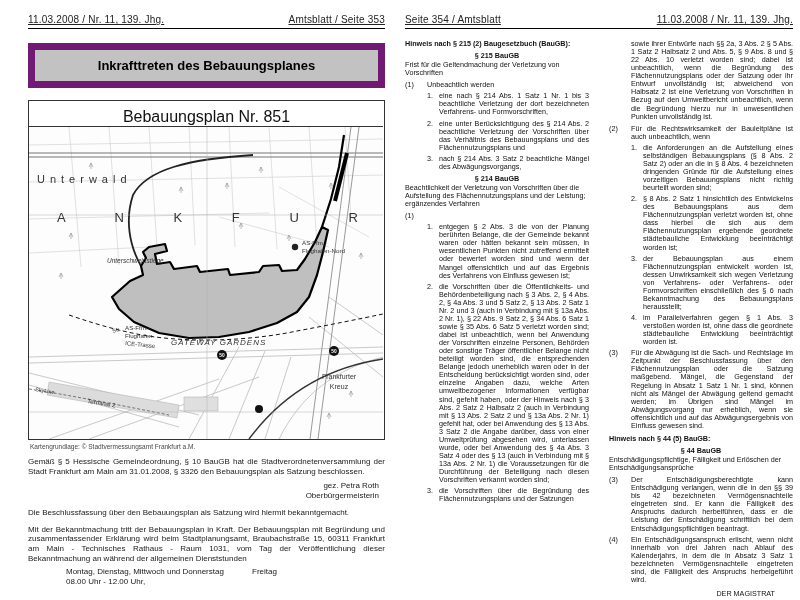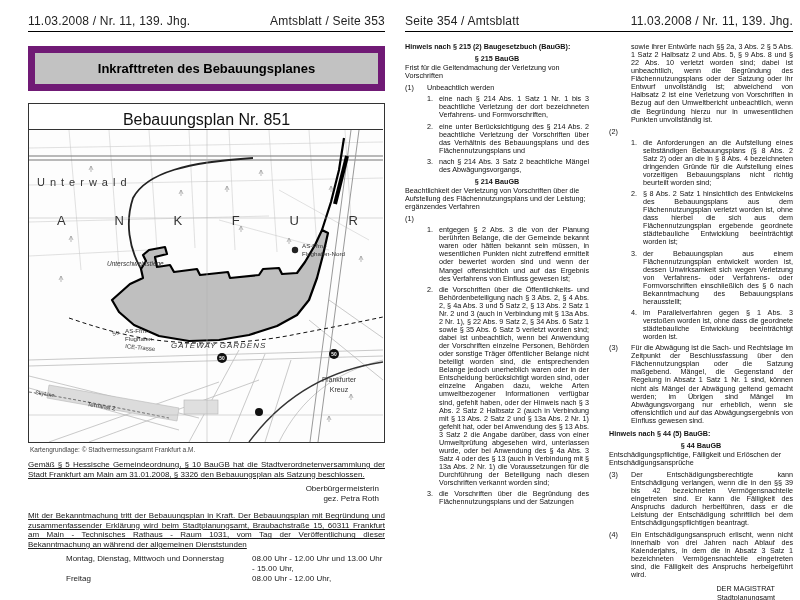--- a/index.html
+++ b/index.html
@@ -1,30 +1,30 @@
 <!DOCTYPE html>
 <html lang="de"><head>
 <meta charset="utf-8">
 <style>
   html,body{margin:0;padding:0;background:#ffffff;}
   .sheet{position:relative;width:800px;height:600px;background:#ffffff;overflow:hidden;
          font-family:"Liberation Sans",sans-serif;color:#1a1a1a;}
   
-  .page-header{display:flex;justify-content:space-between;font-size:12px;letter-spacing:.2px;
-               color:#222;border-bottom:1px solid #000;padding-bottom:3px;}
+  .page-header{display:flex;justify-content:space-between;font-size:10px;letter-spacing:.2px;
+               color:#222;border-bottom:1px solid #000;padding-bottom:3px;text-decoration:underline;}
   
   .page-left{position:absolute;left:28px;top:14px;width:357px;}
   .title-bar{margin-top:14px;background:#c2c2c2;border:7px solid #701a75;text-align:center;
              font-size:13px;font-weight:bold;padding:8px 0;color:#000;}
   .map-box{margin-top:12px;border:1.5px solid #333;background:#fff;}
   .map-title{text-align:center;font-size:16px;color:#111;padding-top:7px;}
   .map-subtitle{text-align:center;font-size:11px;color:#111;padding:2px 0 6px 0;}
   .map-frame{border-top:1px solid #333;display:block;}
   .map-caption{font-size:6.5px;color:#444;margin:3px 0 0 2px;}
-  .lp-body{font-size:8px;line-height:1.2;text-align:justify;margin-top:7px;text-decoration:underline;}
+  .lp-body{font-size:8px;line-height:1.2;text-align:justify;margin-top:7px;}
   .lp-sign{text-align:right;font-size:8px;line-height:1.25;padding-right:6px;margin-top:5px;}
   .hours{margin:4px 0 4px 38px;font-size:8px;line-height:1.25;display:grid;
          grid-template-columns:180px auto;column-gap:6px;}
   
   .page-right{position:absolute;left:405px;top:14px;width:388px;}
   .cols{display:flex;gap:20px;margin-top:11px;}
   .col{width:184px;font-size:7.2px;line-height:1.12;text-align:justify;color:#111;}
   .col .h-bold{font-weight:bold;text-align:left;margin-bottom:4px;}
   .col .law-head{font-weight:bold;text-align:center;margin:4px 0 1px 0;}
   .col .law-sub{margin-bottom:4px;text-align:left;}
@@ -165,29 +165,29 @@
         <text class="mt" x="310" y="252" font-size="7" text-anchor="middle" fill="#333">Frankfurter</text>
         <text class="mt" x="310" y="262" font-size="7" text-anchor="middle" fill="#333">Kreuz</text>
       </svg>
     </div>
 
     <div class="map-caption">Kartengrundlage: © Stadtvermessungsamt Frankfurt a.M.</div>
 
     <div class="lp-body">Gemäß § 5 Hessische Gemeindeordnung, § 10 BauGB hat die Stadtverordnetenversammlung der Stadt Frankfurt am Main am 31.01.2008, § 3326 den Bebauungsplan als Satzung beschlossen.</div>
 
     <div class="lp-sign">
+      <div>gez. Petra Roth</div>
       <div>Oberbürgermeisterin</div>
-      <div>gez. Petra Roth</div>
-    </div>
-
+    </div>
+
+    <div class="lp-body">Die Beschlussfassung über den Bebauungsplan als Satzung wird hiermit bekanntgemacht.</div>
     <div class="lp-body">Mit der Bekanntmachung tritt der Bebauungsplan in Kraft. Der Bebauungsplan mit Begründung und zusammenfassender Erklärung wird beim Stadtplanungsamt, Braubachstraße 15, 60311 Frankfurt am Main - Technisches Rathaus - Raum 1031, vom Tag der Veröffentlichung dieser Bekanntmachung an während der allgemeinen Dienststunden</div>
 
     <div class="hours">
       <span>Montag, Dienstag, Mittwoch und Donnerstag</span>
-      <span>08.00 Uhr - 12.00 Uhr und 13.00 Uhr - 15.00 Uhr,</span>
       <span>Freitag</span>
       <span>08.00 Uhr - 12.00 Uhr,</span>
     </div>
 
   </div>
 
   <div class="page-right">
     <div class="page-header">
       <span>Seite 354 / Amtsblatt</span>
       <span>11.03.2008 / Nr. 11, 139. Jhg.</span>
@@ -235,20 +235,21 @@
           <span class="inum">3.</span>
           <span class="itext">die Vorschriften über die Begründung des Flächennutzungsplans und der Satzungen</span>
         </div>
       </div>
 
       <div class="col">
         <div class="tail">sowie ihrer Entwürfe nach §§ 2a, 3 Abs. 2 § 5 Abs. 1 Satz 2 Halbsatz 2 und Abs. 5, § 9 Abs. 8 und § 22 Abs. 10 verletzt worden sind; dabei ist unbeachtlich, wenn die Begründung des Flächennutzungsplans oder der Satzung oder ihr Entwurf unvollständig ist; abweichend von Halbsatz 2 ist eine Verletzung von Vorschriften in Bezug auf den Umweltbericht unbeachtlich, wenn die Begründung hierzu nur in unwesentlichen Punkten unvollständig ist.</div>
 
         <div class="para">
           <span class="pnum">(2)</span>
+          <span class="ptext">Für die Rechtswirksamkeit der Bauleitpläne ist auch unbeachtlich, wenn</span>
         </div>
         <div class="item">
           <span class="inum">1.</span>
           <span class="itext">die Anforderungen an die Aufstellung eines selbständigen Bebauungsplans (§ 8 Abs. 2 Satz 2) oder an die in § 8 Abs. 4 bezeichneten dringenden Gründe für die Aufstellung eines vorzeitigen Bebauungsplans nicht richtig beurteilt worden sind;</span>
         </div>
         <div class="item">
           <span class="inum">2.</span>
           <span class="itext">§ 8 Abs. 2 Satz 1 hinsichtlich des Entwickelns des Bebauungsplans aus dem Flächennutzungsplan verletzt worden ist, ohne dass hierbei die sich aus dem Flächennutzungsplan ergebende geordnete städtebauliche Entwicklung beeinträchtigt worden ist;</span>
         </div>
         <div class="item">

